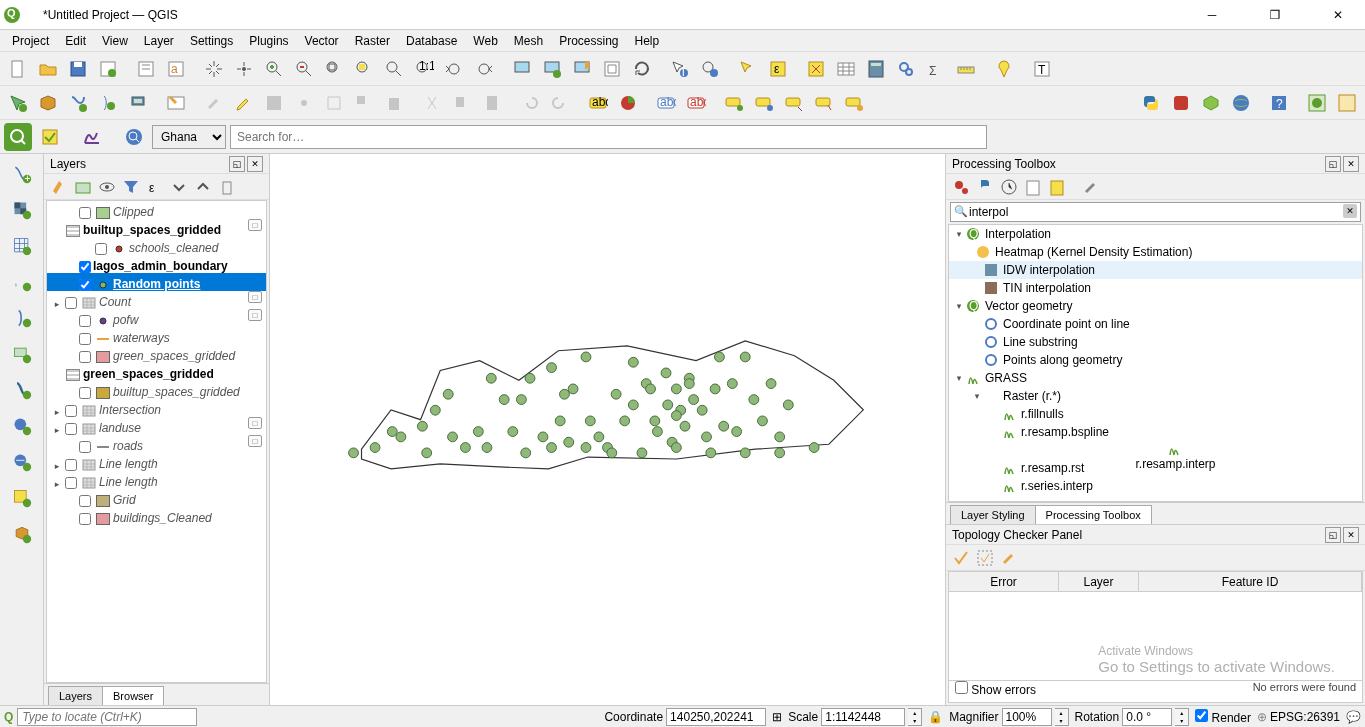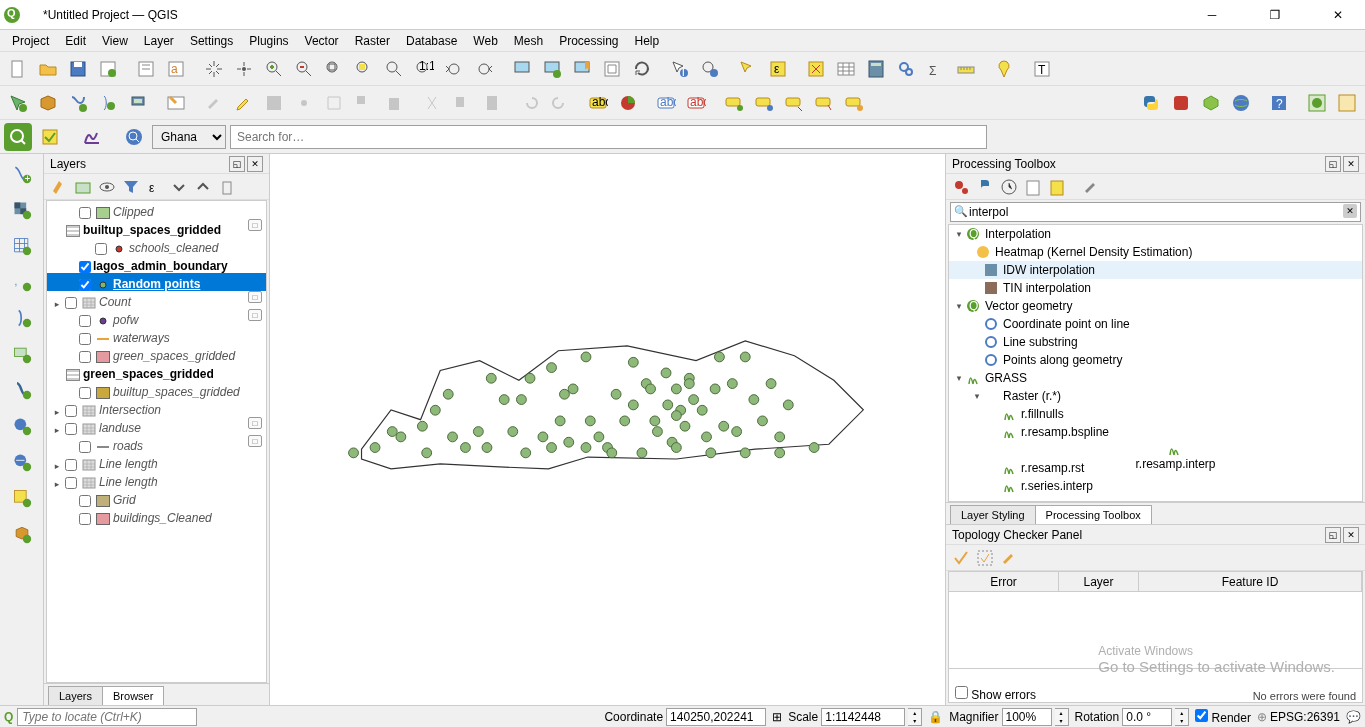--- a/index.html
+++ b/index.html
@@ -60,21 +60,21 @@
 .statusbar .locator { flex:0 0 200px; display:flex; align-items:center; gap:4px; }
 .statusbar .locator input { width:180px; height:18px; border:1px solid #a0a0a0; padding:0 4px; font-style:italic; color:#888; }
 .statusbar .sflex { flex:1; }
 .statusbar .sitem { display:flex; align-items:center; gap:3px; }
 .statusbar input.sval { height:18px; border:1px solid #a0a0a0; padding:0 3px; width:84px; text-align:left; }
 .statusbar .spin { width:14px; height:18px; border:1px solid #a0a0a0; border-left:none; display:flex; flex-direction:column; }
 .statusbar .spin span { flex:1; font-size:6px; display:flex; align-items:center; justify-content:center; background:#f5f5f5; cursor:pointer; }
 .topology-body { flex:1; display:flex; flex-direction:column; background:#fff; border:1px solid #ccc; margin:0 2px 2px; }
 .topology-thead { display:flex; height:20px; border-bottom:1px solid #ccc; background:#f0f0f0; }
 .topology-thead div { border-right:1px solid #ccc; display:flex; align-items:center; justify-content:center; }
-.topology-foot { height:34px; border-top:1px solid #ccc; display:flex; align-items:flex-end; padding:0 6px; }
+.topology-foot { height:22px; border-top:1px solid #ccc; display:flex; align-items:flex-start; padding:0 6px; }
 .topology-foot .ftxt { margin-left:auto; color:#444; font-size:11px; }
 .watermark { position:absolute; right:30px; bottom:30px; color:#b0b0b0; font-size:20px; text-align:left; pointer-events:none; }
 .watermark .w2 { font-size:15px; }
 </style>
 </head>
 <body>
 
 <div class="titlebar">
   <div class="qlogo"></div>
   <div class="title">*Untitled Project — QGIS</div>

